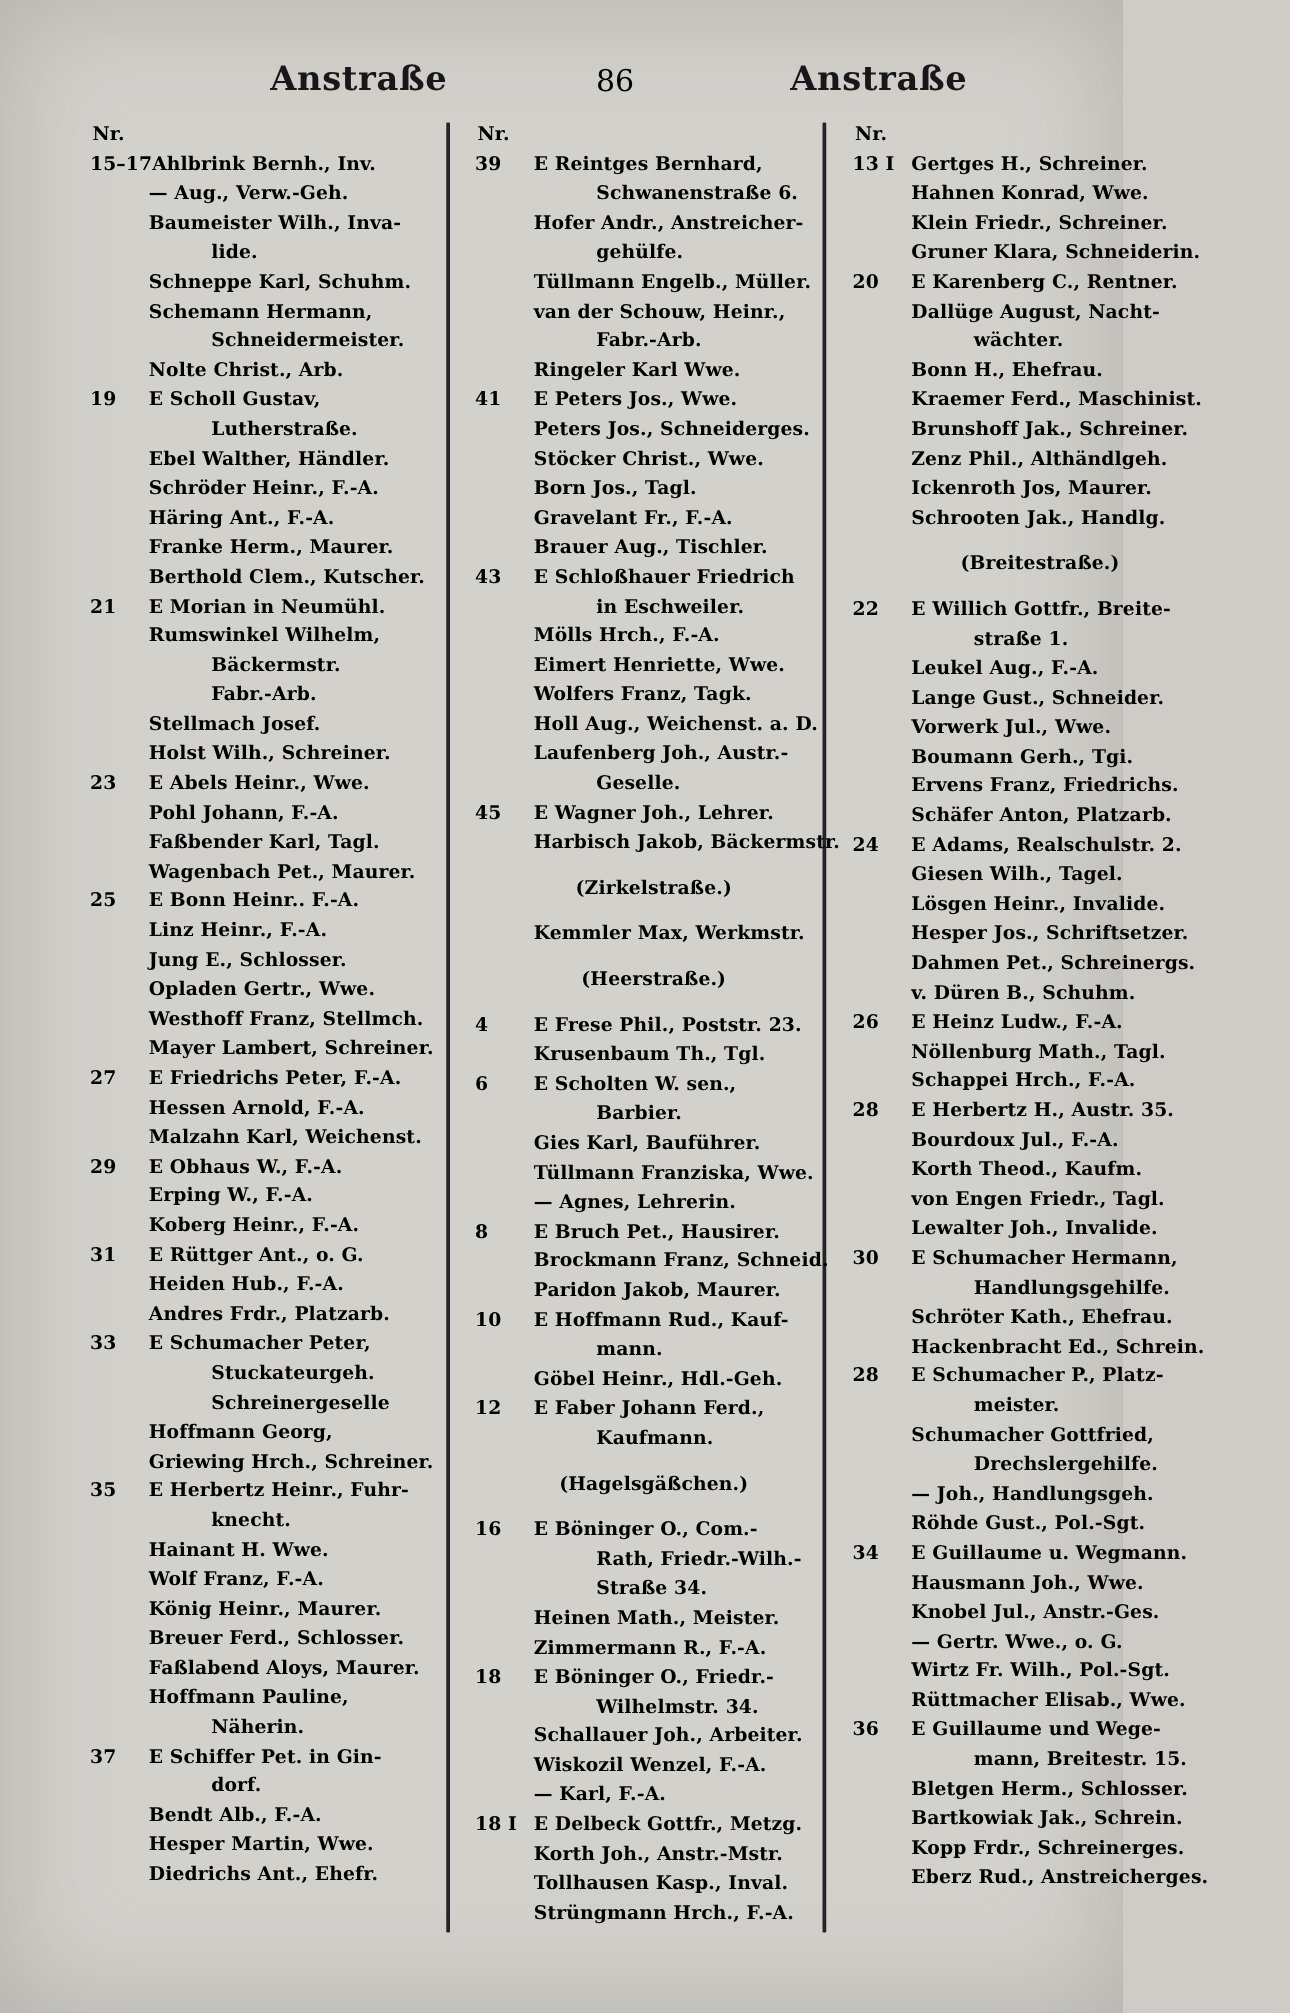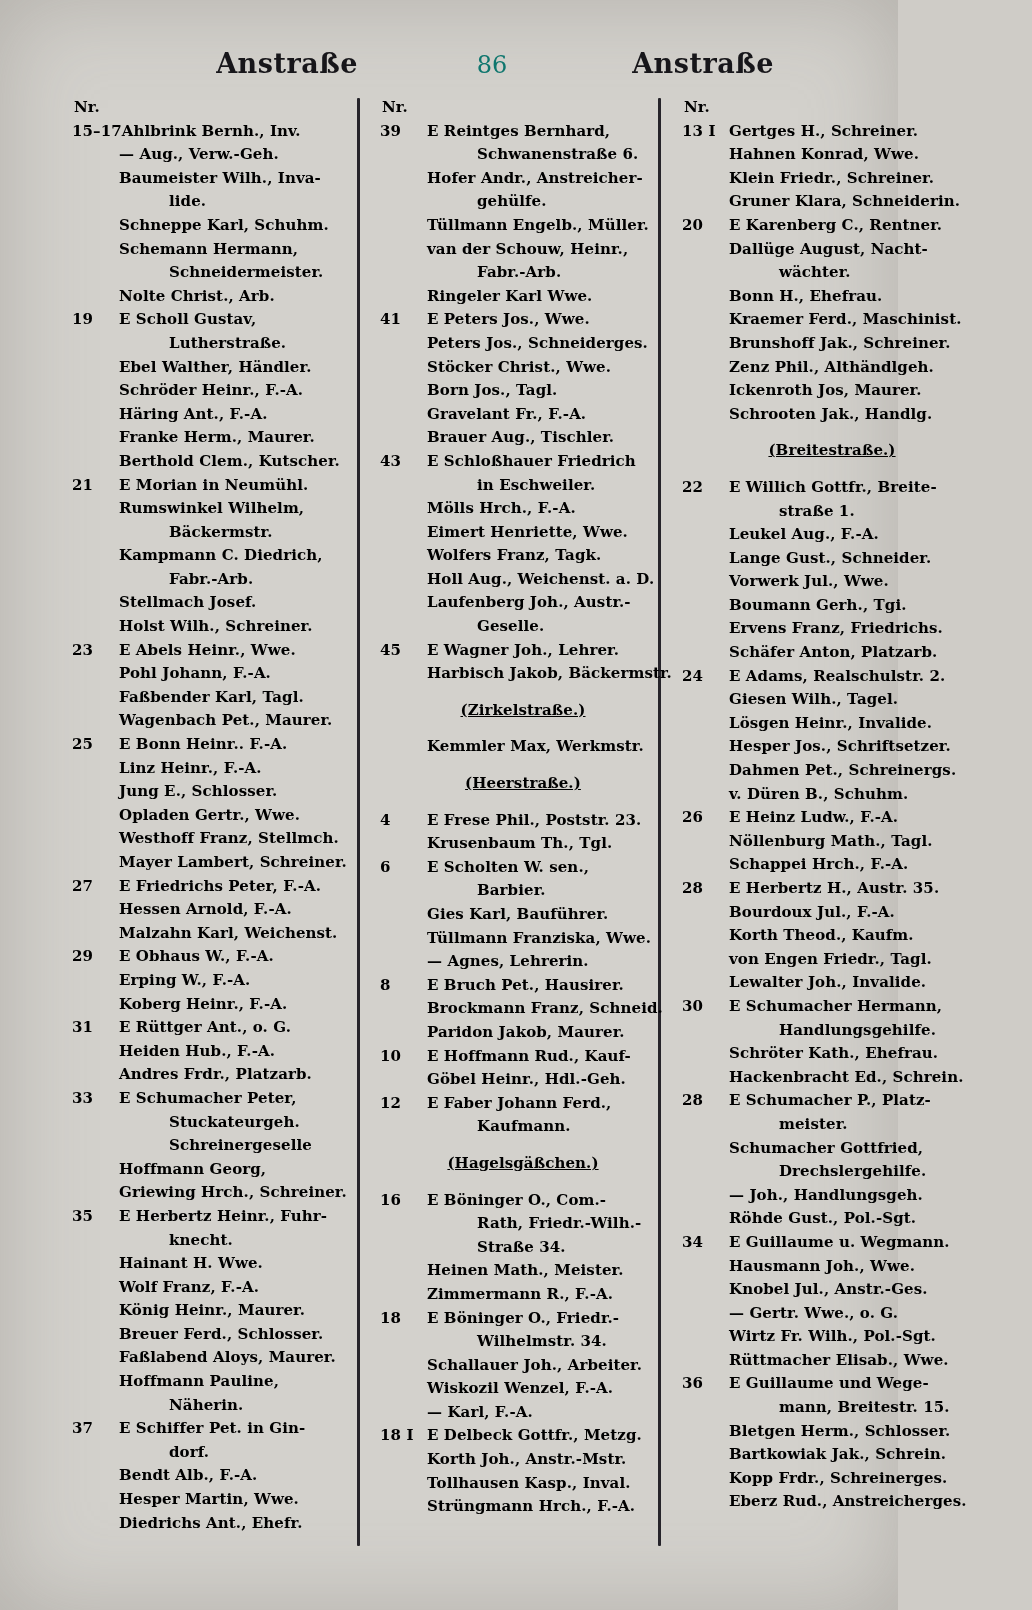--- a/index.html
+++ b/index.html
@@ -16,38 +16,38 @@
     box-shadow:inset 0 0 90px rgba(120,115,108,.35);
     color:#1c1b1d;
   }
   .hdr{position:absolute;top:48px;left:0;width:100%;height:40px;}
   .street-hdr{
     position:absolute;transform:translateX(-50%);
     font-weight:700;font-size:27px;letter-spacing:.5px;color:#17161a;
   }
   .page-num{
     position:absolute;transform:translateX(-50%);
-    font-size:24px;color:#0f766e;font-weight:400;
+    font-size:24px;color:#000000;font-weight:400;
   }
   .divider{
     position:absolute;top:98px;width:3px;height:1448px;
     background:#26242a;border-radius:1px;
   }
   .col{
     position:absolute;top:96px;
     font-size:15px;font-weight:700;line-height:23.6px;
     color:#000000;letter-spacing:.1px;margin-left:12px;
   }
   .col .line{white-space:nowrap;}
   .line.nr{padding-left:2px;}
   .line.num{padding-left:0;}
   .line.num .gut{display:inline-block;min-width:47px;}
   .line.name{padding-left:47px;}
   .line.cont{padding-left:97px;}
-  .line.center{text-align:center;padding-left:0;margin:13px 0 13px 0;text-decoration:underline;}
+  .line.center{text-align:center;padding-left:0;margin:13px 0 13px 0;}
 </style>
 </head>
 <body>
 
 <div class="page">
 
   <div class="hdr">
     <span class="street-hdr" style="left:287px;">Anstraße</span>
     <span class="page-num" style="left:492px;top:3px;">86</span>
     <span class="street-hdr" style="left:703px;">Anstraße</span>
@@ -69,21 +69,20 @@
       <div class="line num"><span class="gut">19</span><span>E Scholl Gustav,</span></div>
       <div class="line cont">Lutherstraße.</div>
       <div class="line name">Ebel Walther, Händler.</div>
       <div class="line name">Schröder Heinr., F.-A.</div>
       <div class="line name">Häring Ant., F.-A.</div>
       <div class="line name">Franke Herm., Maurer.</div>
       <div class="line name">Berthold Clem., Kutscher.</div>
       <div class="line num"><span class="gut">21</span><span>E Morian in Neumühl.</span></div>
       <div class="line name">Rumswinkel Wilhelm,</div>
       <div class="line cont">Bäckermstr.</div>
-      <div class="line name">Kampmann C. Diedrich,</div>
       <div class="line cont">Fabr.-Arb.</div>
       <div class="line name">Stellmach Josef.</div>
       <div class="line name">Holst Wilh., Schreiner.</div>
       <div class="line num"><span class="gut">23</span><span>E Abels Heinr., Wwe.</span></div>
       <div class="line name">Pohl Johann, F.-A.</div>
       <div class="line name">Faßbender Karl, Tagl.</div>
       <div class="line name">Wagenbach Pet., Maurer.</div>
       <div class="line num"><span class="gut">25</span><span>E Bonn Heinr.. F.-A.</span></div>
       <div class="line name">Linz Heinr., F.-A.</div>
       <div class="line name">Jung E., Schlosser.</div>
@@ -152,20 +151,21 @@
       <div class="line name">Krusenbaum Th., Tgl.</div>
       <div class="line num"><span class="gut">6</span><span>E Scholten W. sen.,</span></div>
       <div class="line cont">Barbier.</div>
       <div class="line name">Gies Karl, Bauführer.</div>
       <div class="line name">Tüllmann Franziska, Wwe.</div>
       <div class="line name">— Agnes, Lehrerin.</div>
       <div class="line num"><span class="gut">8</span><span>E Bruch Pet., Hausirer.</span></div>
       <div class="line name">Brockmann Franz, Schneid.</div>
       <div class="line name">Paridon Jakob, Maurer.</div>
       <div class="line num"><span class="gut">10</span><span>E Hoffmann Rud., Kauf-</span></div>
+      <div class="line cont">mann.</div>
       <div class="line name">Göbel Heinr., Hdl.-Geh.</div>
       <div class="line num"><span class="gut">12</span><span>E Faber Johann Ferd.,</span></div>
       <div class="line cont">Kaufmann.</div>
       <div class="line center">(Hagelsgäßchen.)</div>
       <div class="line num"><span class="gut">16</span><span>E Böninger O., Com.-</span></div>
       <div class="line cont">Rath, Friedr.-Wilh.-</div>
       <div class="line cont">Straße 34.</div>
       <div class="line name">Heinen Math., Meister.</div>
       <div class="line name">Zimmermann R., F.-A.</div>
       <div class="line num"><span class="gut">18</span><span>E Böninger O., Friedr.-</span></div>

